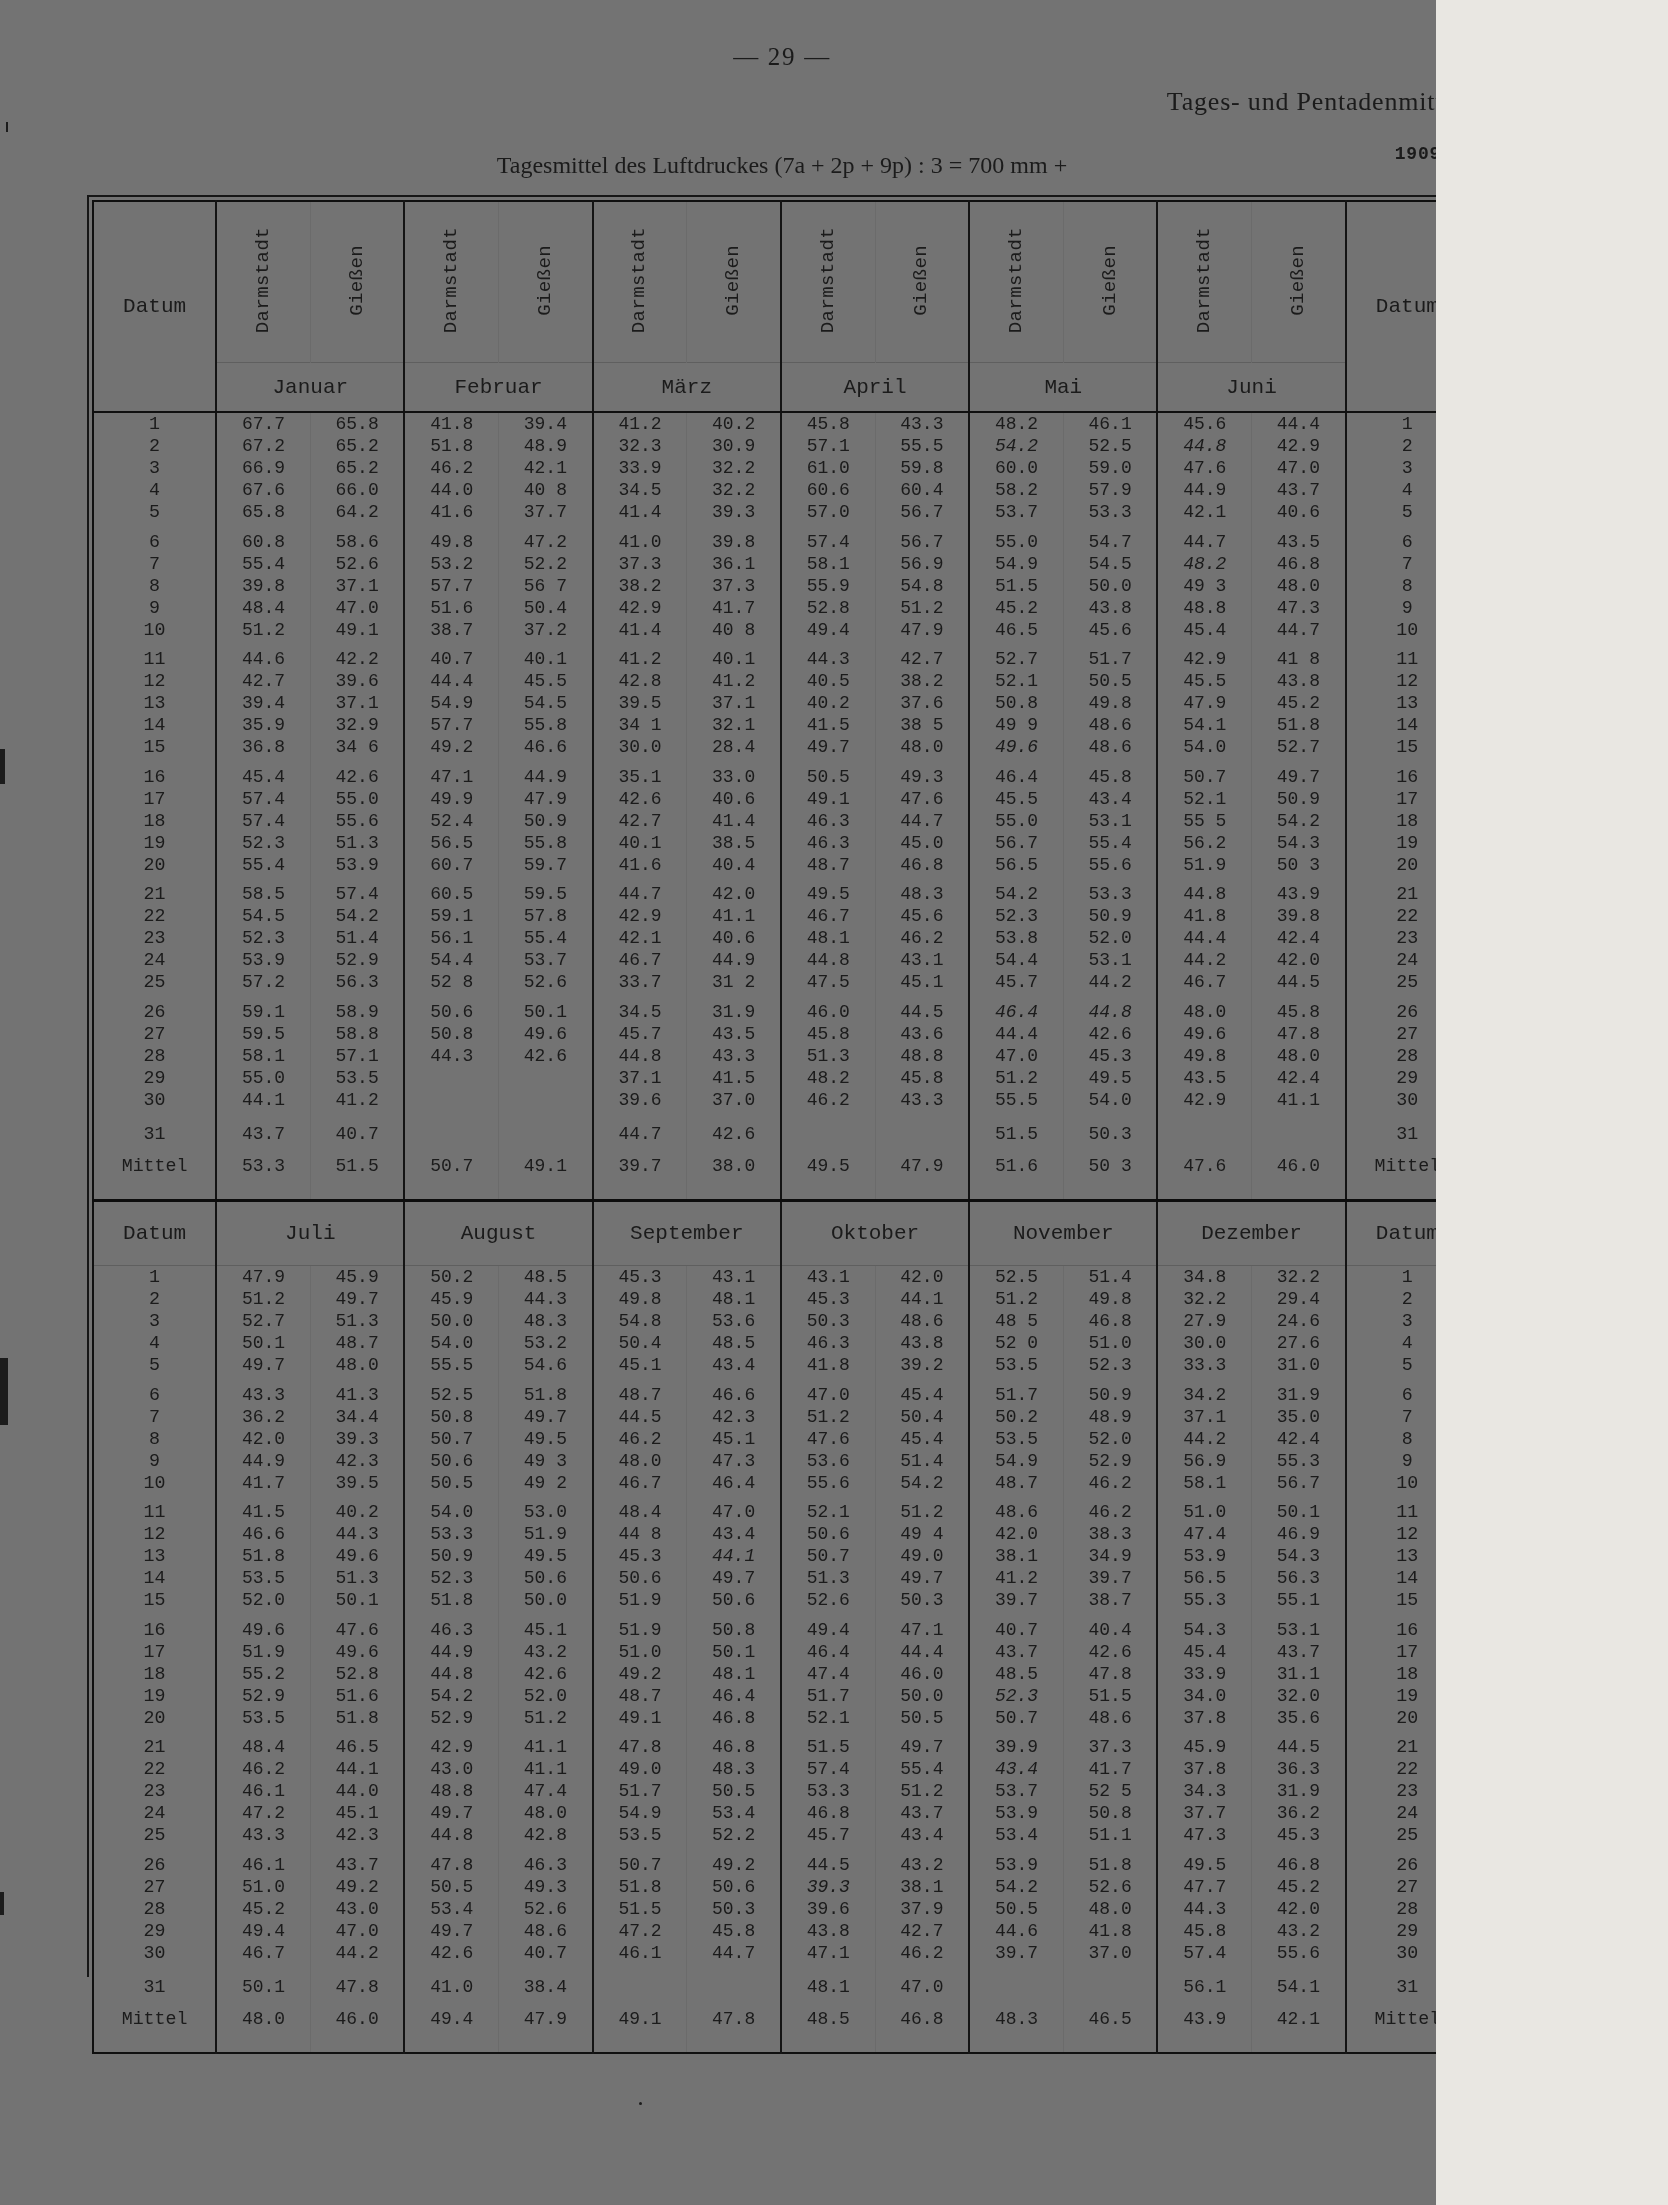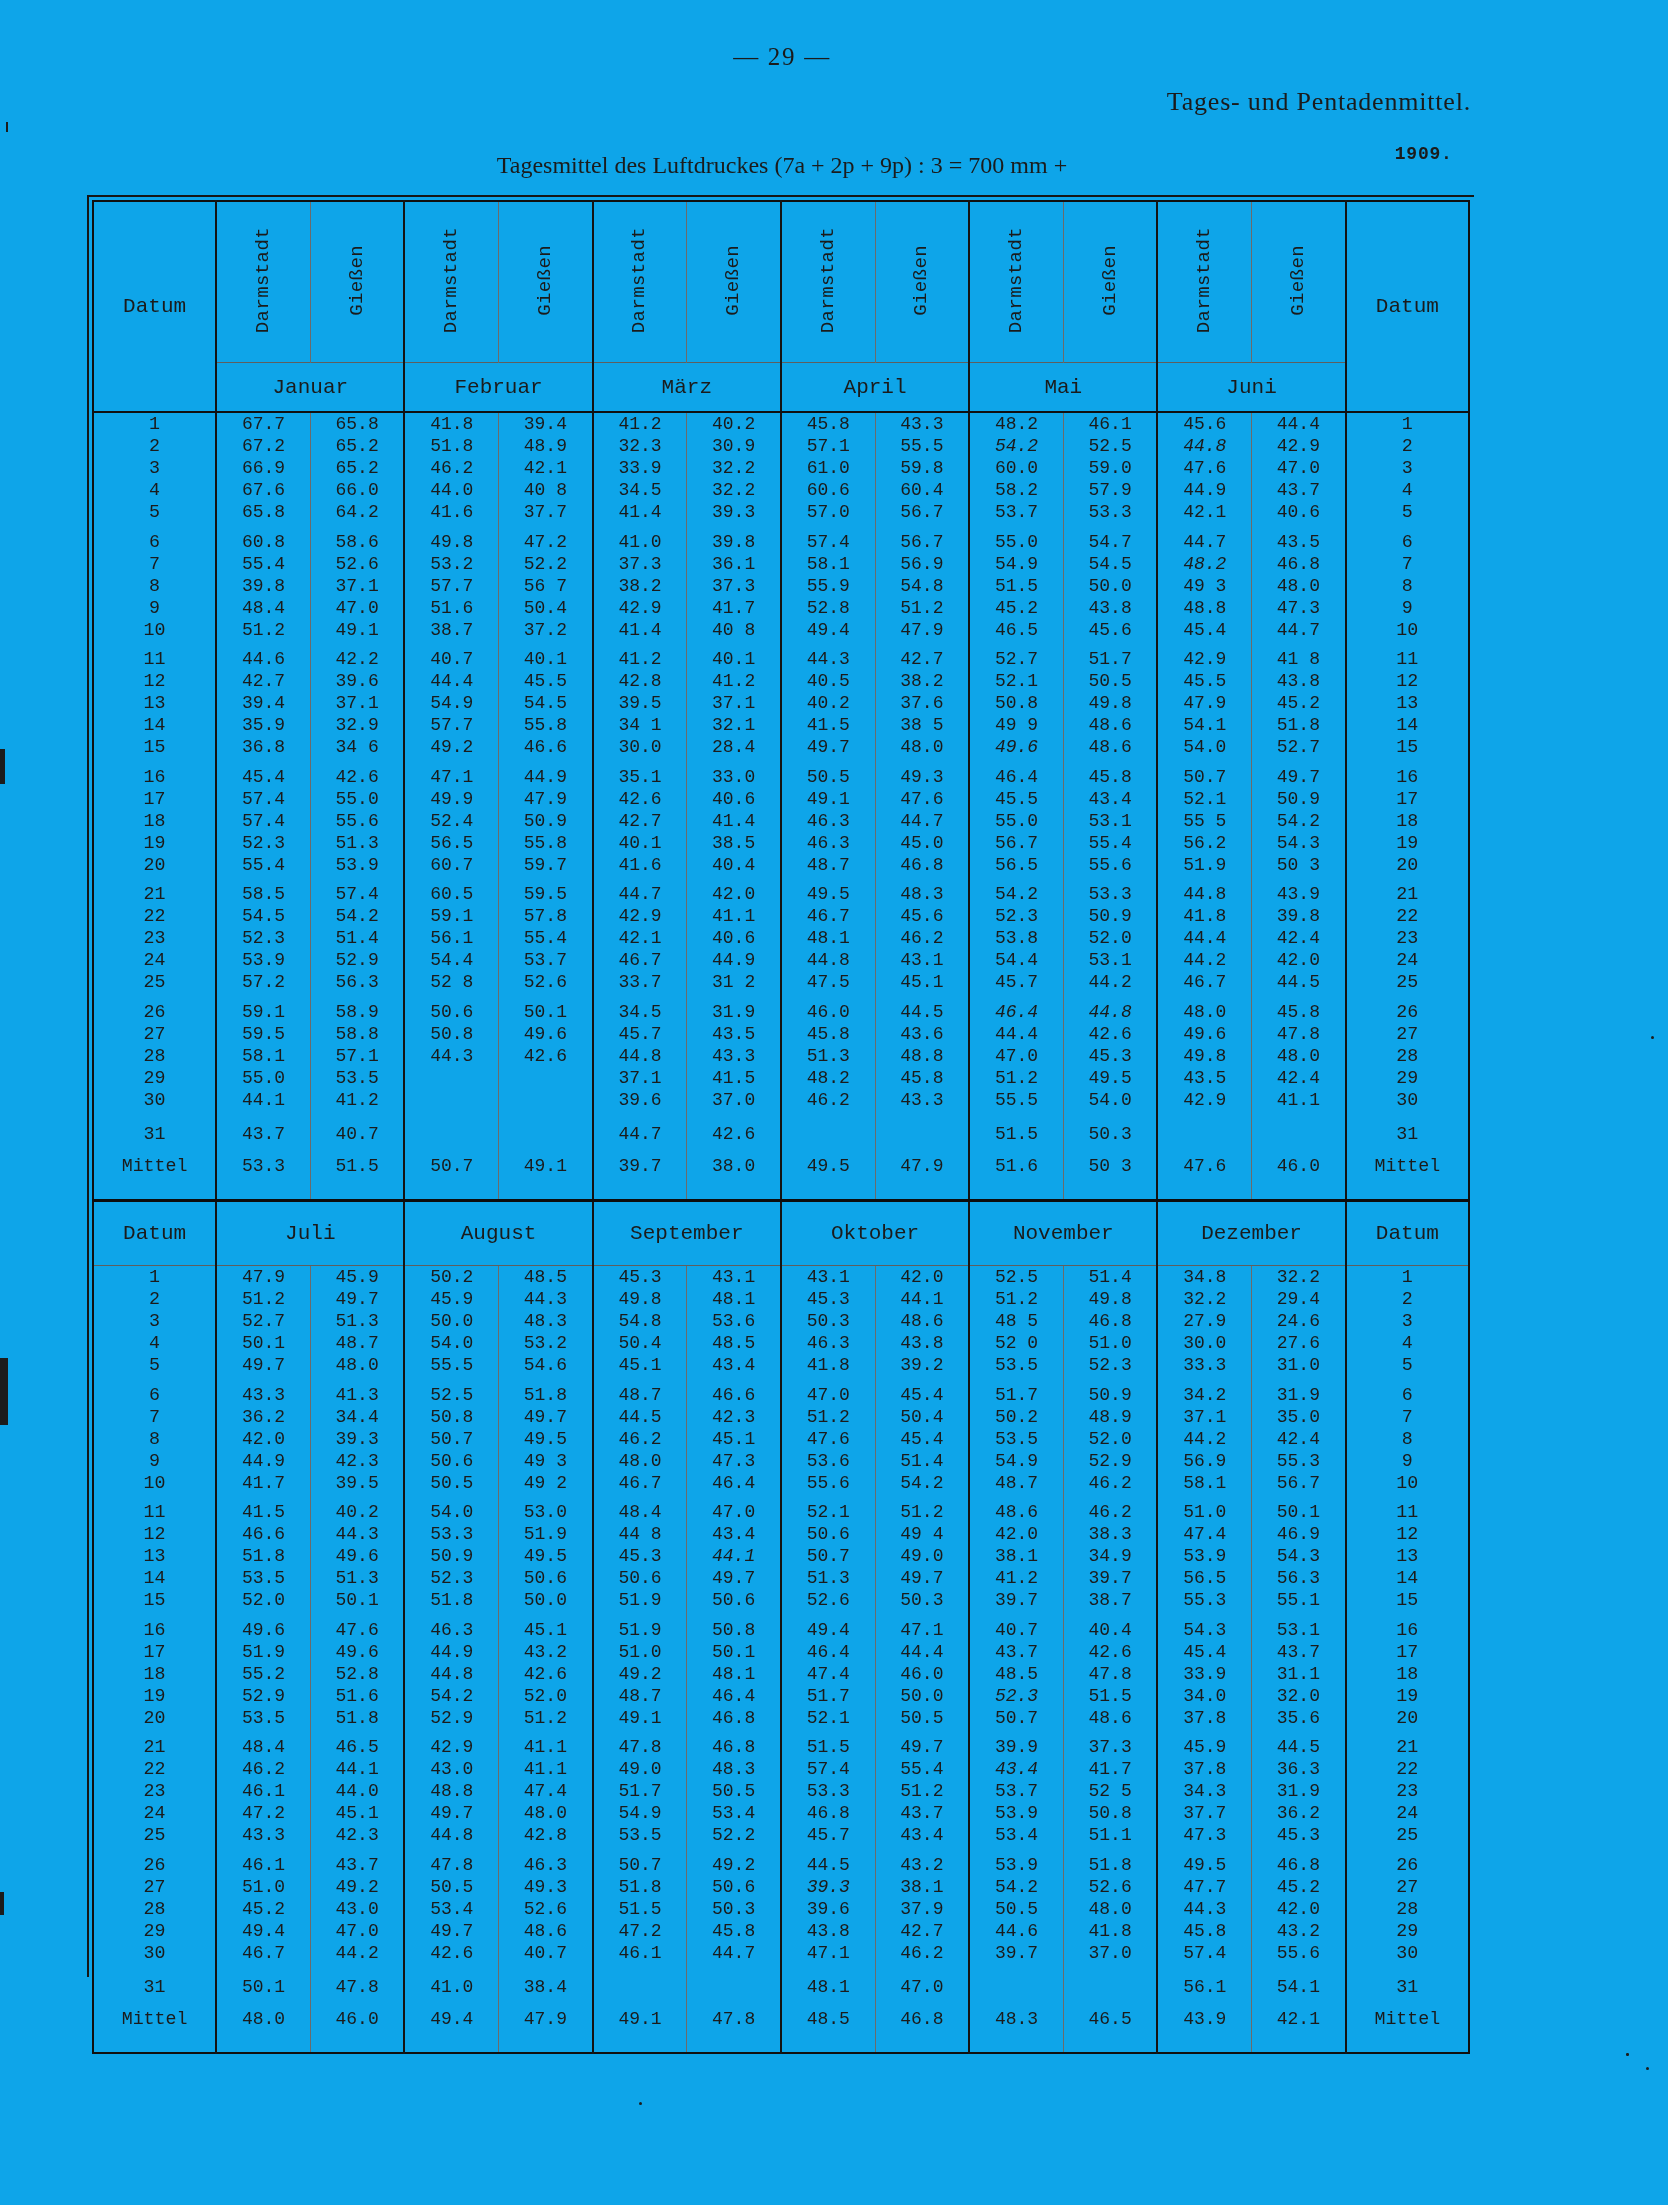--- a/index.html
+++ b/index.html
@@ -1,17 +1,17 @@
 <!DOCTYPE html>
 <html style="font-size:13.3px"><head>
 <meta charset="utf-8">
 <style>
   html,body{margin:0;padding:0;}
   body{width:1668px;height:2205px;background:#e9e7e2;font-family:"Liberation Serif","DejaVu Serif",serif;}
-  .page{position:relative;width:1668px;height:2205px;background:#0ea5e9;color:#1b1b1b;overflow:hidden;}
+  .page{position:relative;width:1436px;height:2205px;background:#737373;color:#1b1b1b;overflow:hidden;}
   .hdr{position:absolute;top:0;left:93px;width:1378px;text-align:center;}
   .pageno{position:absolute;top:43px;left:0;width:100%;font-size:25px;letter-spacing:1.7px;}
   .title{position:absolute;top:87px;left:0;width:100%;font-size:26px;font-weight:normal;letter-spacing:0.8px;text-align:right;}
   .subtitle{position:absolute;top:152px;left:0;width:100%;font-size:24px;}
   .year{position:absolute;top:144px;right:18.3px;font-size:18px;font-weight:bold;font-family:Liberation Mono, monospace;letter-spacing:0.8px;}
   .tablewrap{position:absolute;top:200px;left:92px;font-family:Liberation Mono, monospace;}
   
   .dbl-top{position:absolute;top:-5px;left:-3.3px;width:1385px;height:1.7px;background:#161616;}
   .dbl-left{position:absolute;top:-5px;left:-5px;width:1.7px;height:1782px;background:#161616;}
   table{border-collapse:collapse;table-layout:fixed;width:1378px;border:2.5px solid #101010;}

